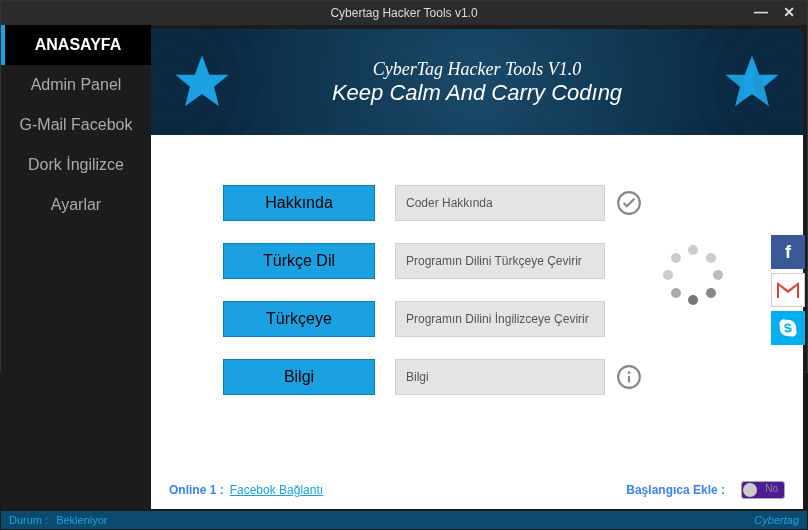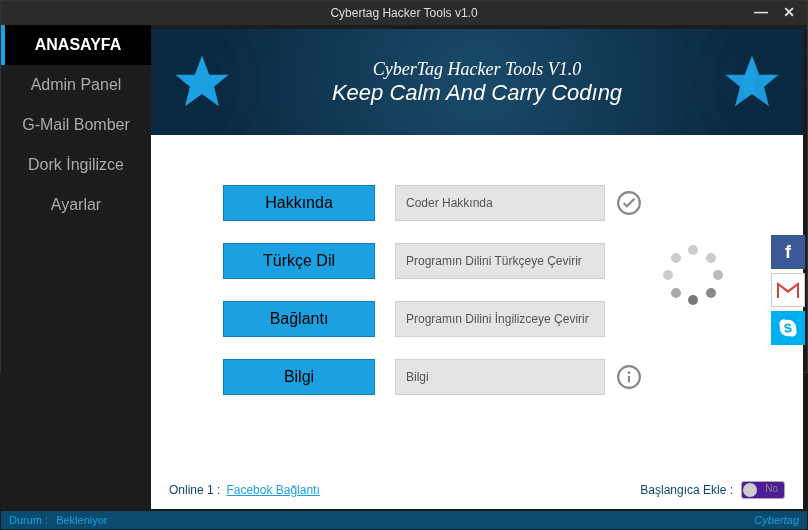--- a/index.html
+++ b/index.html
@@ -29,23 +29,23 @@
   .desc { width:210px; height:36px; background:#e4e4e4; color:#555; font-size:12px; display:flex; align-items:center; padding-left:10px; margin-left:20px; border:1px solid #d0d0d0;text-align:right; }
   .row-icon { width:28px; height:28px; margin-left:10px; display:flex; align-items:center; justify-content:center; color:#888; font-size:22px; }
   .spinner { position:absolute; right:80px; top:110px; width:60px; height:60px; }
   .spinner .dot { position:absolute; width:10px; height:10px; border-radius:50%; background:#bbb; }
   .social { position:absolute; right:-2px; top:206px; display:flex; flex-direction:column; gap:4px; }
   .social-btn { width:34px; height:34px; display:flex; align-items:center; justify-content:center; color:#fff; cursor:pointer; font-weight:bold; font-size:18px; }
   .fb { background:#3b5998; }
   .gm { background:#fff; border:1px solid #ccc; }
   .sk { background:#00aff0; }
   .bottom { position:absolute; bottom:10px; left:18px; right:18px; display:flex; align-items:center; font-size:12px; }
-  .bottom .label { color:#0c4a6e; }
+  .bottom .label { color:#3b82f6;font-weight:bold; }
   .bottom a { color:#1ba1e2; text-decoration:underline; margin-left:6px; cursor:pointer; }
-  .bottom .right { margin-left:auto; display:flex; align-items:center; gap:8px; }
+  .bottom .right { margin-left:auto; display:flex; align-items:center; gap:16px; }
   .toggle { width:44px; height:18px; border:1px solid #aaa; border-radius:3px; position:relative; background:#4c1d95; cursor:pointer; }
   .toggle .knob { position:absolute; left:1px; top:1px; width:14px; height:14px; border-radius:50%; background:#ccc; }
   .toggle .lbl { position:absolute; right:6px; top:1px; font-size:10px; color:#888; }
   .status { height:18px; background:#0c4a6e; color:#1ba1e2; font-size:11px; display:flex; align-items:center; padding:0 8px; margin-top:2px; }
   .status .sr { margin-left:auto; font-style:italic; }
 </style>
 </head>
 <body>
 
 <div class="window">
@@ -54,21 +54,21 @@
     <div class="titlebar-btns">
       <div class="tb-btn">—</div>
       <div class="tb-btn">✕</div>
     </div>
   </div>
 
   <div class="body">
     <div class="sidebar">
       <div class="side-item active">ANASAYFA</div>
       <div class="side-item">Admin Panel</div>
-      <div class="side-item">G-Mail Bomber</div>
+      <div class="side-item">G-Mail Facebok</div>
       <div class="side-item">Dork İngilizce</div>
       <div class="side-item">Ayarlar</div>
     </div>
 
     <div class="main">
       <div class="banner">
         <svg class="star left" viewBox="0 0 24 24">
             <polygon fill="#1ba1e2" points="12,1 15,9 23,9 17,14 19,22 12,17 5,22 7,14 1,9 9,9"></polygon>
           </svg>
         <div class="banner-text">
@@ -89,21 +89,21 @@
                 <circle cx="12" cy="12" r="10" fill="none" stroke="#888" stroke-width="2"></circle>
                 <path d="M7 12l3 3 7-7" fill="none" stroke="#888" stroke-width="2"></path>
               </svg>
           </div>
         </div>
         <div class="row">
           <div class="btn-blue">Türkçe Dil</div>
           <div class="desc">Programın Dilini Türkçeye Çevirir</div>
         </div>
         <div class="row">
-          <div class="btn-blue">Bağlantı</div>
+          <div class="btn-blue">Türkçeye</div>
           <div class="desc">Programın Dilini İngilizceye Çevirir</div>
         </div>
         <div class="row">
           <div class="btn-blue">Bilgi</div>
           <div class="desc">Bilgi</div>
           <div class="row-icon">
             <svg width="26" height="26" viewBox="0 0 24 24">
                 <circle cx="12" cy="12" r="10" fill="none" stroke="#888" stroke-width="2"></circle>
                 <circle cx="12" cy="8" r="1.2" fill="#888"></circle>
                 <rect x="11" y="11" width="2" height="6" fill="#888"></rect>

